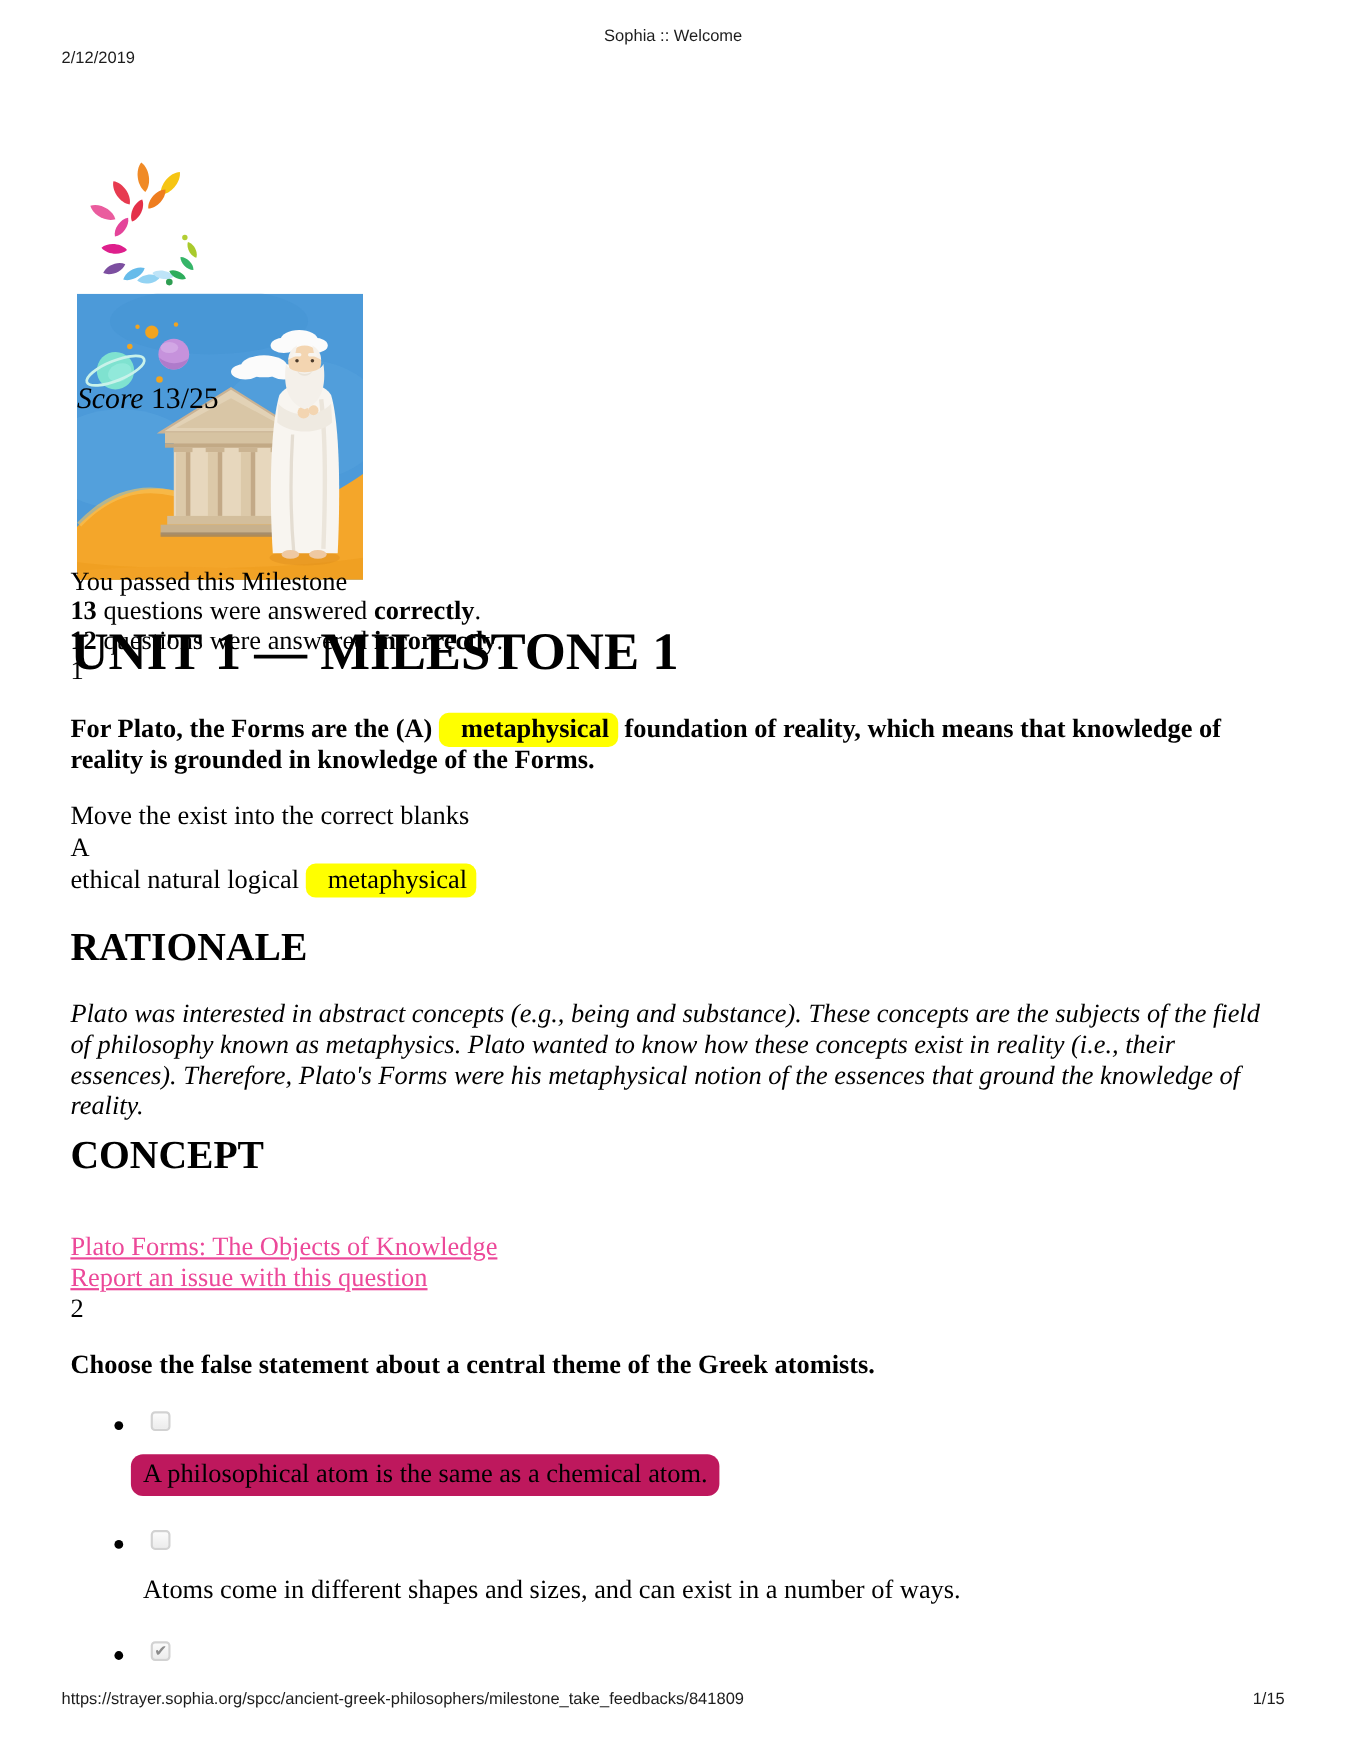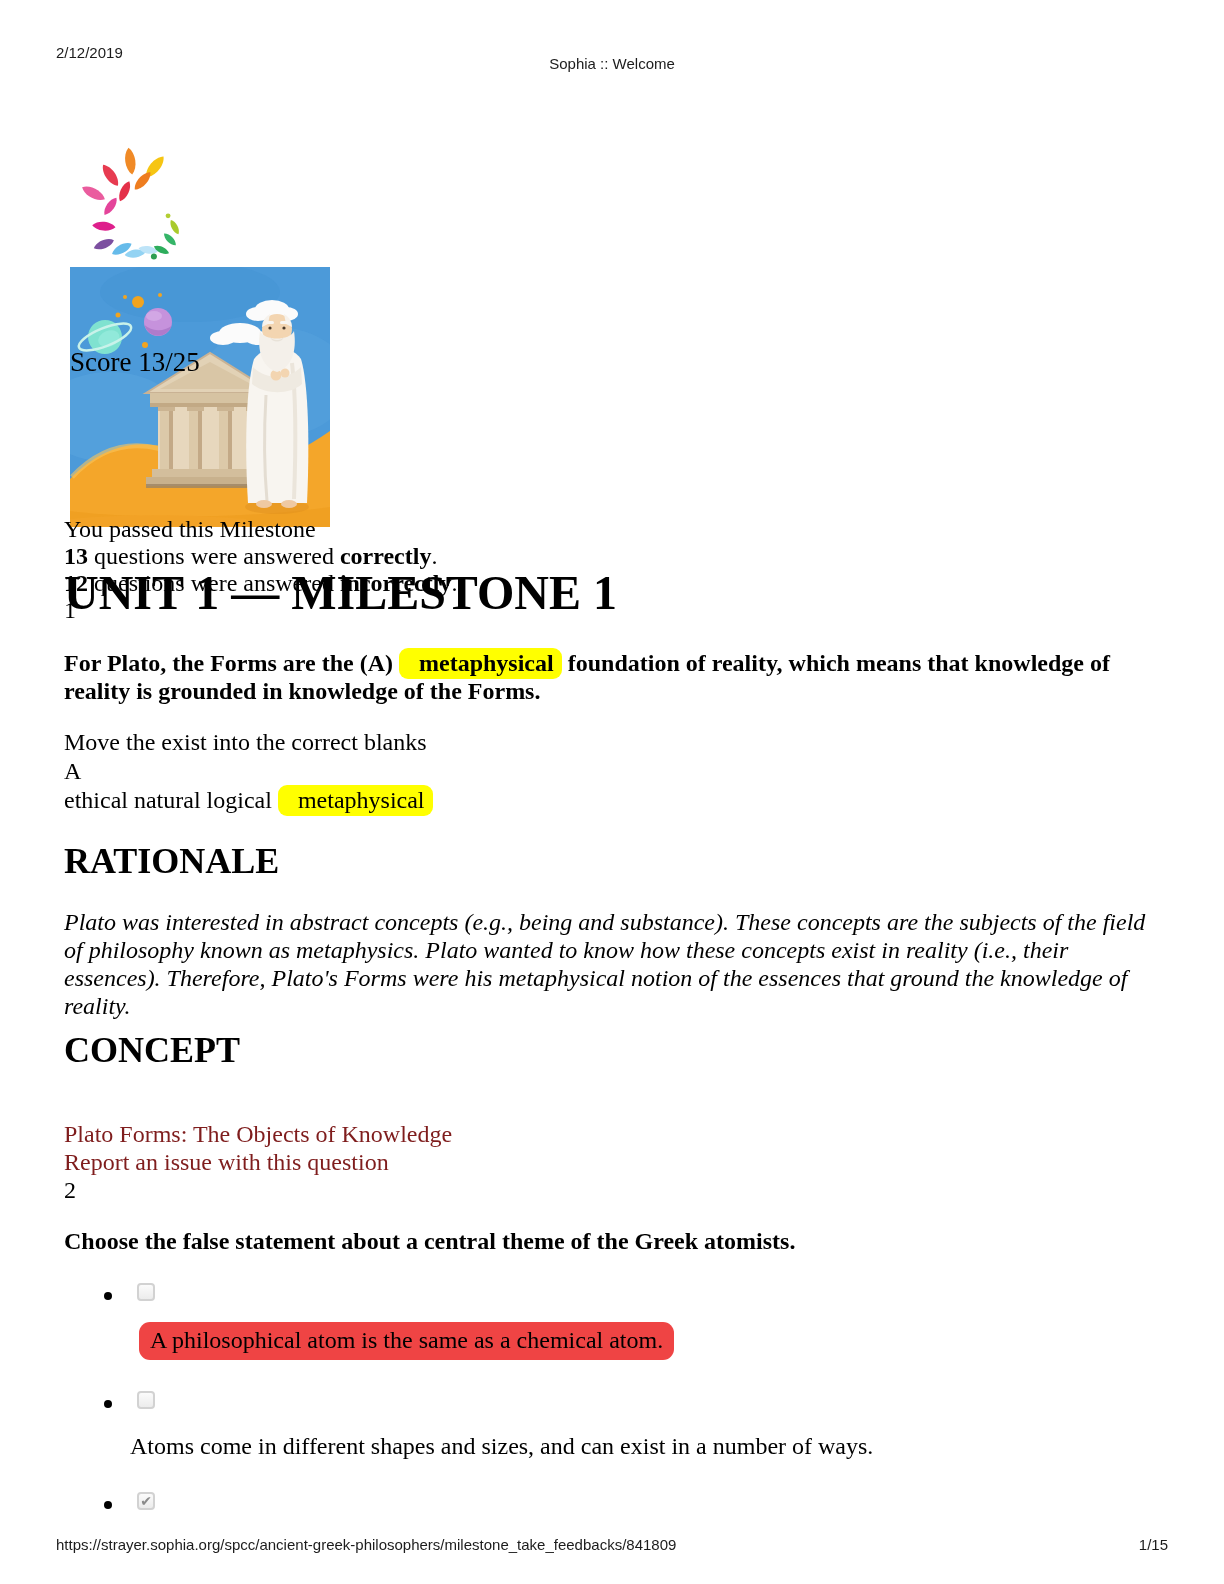--- a/index.html
+++ b/index.html
@@ -1,45 +1,45 @@
 <!DOCTYPE html>
 <html><head>
 <meta charset="utf-8">
 <style>
   html,body{margin:0;padding:0;background:#ffffff;}
   .page{position:relative;width:1224px;height:1584px;background:#ffffff;color:#000;
         font-family:"Liberation Serif",serif;overflow:hidden;}
   
   .print-meta{position:absolute;font-family:"Liberation Sans",sans-serif;font-size:15px;color:#1c1c1c;}
   .ph-date{left:56px;top:24px;margin-top:20px;}
-  .ph-title{left:50%;top:24px;transform:translateX(-50%);margin-top:31px;}
+  .ph-title{left:50%;top:24px;transform:translateX(-50%);}
   .pf-url{left:56px;top:1536px;}
   .pf-page{right:56px;top:1536px;}
   
   .logo{position:absolute;left:68px;top:146px;}
   .illustration{position:absolute;left:70px;top:267px;width:260px;height:260px;}
   .score-overlay{position:absolute;left:0px;top:80px;font-size:27px;color:#000;white-space:nowrap;}
-  .score-word{}
+  .score-word{font-style:italic;}
   
   .results{position:absolute;left:64px;top:516px;font-size:24px;line-height:27px;}
   .milestone-title{position:absolute;left:64px;top:567px;margin:0;font-size:48px;line-height:52px;
                    font-weight:bold;white-space:nowrap;}
   .bold-text{font-weight:bold;}
   .q1-stem{position:absolute;left:64px;top:649px;width:1100px;font-size:24px;line-height:28px;}
   .q1-terms{position:absolute;left:64px;top:728px;font-size:24px;line-height:29px;}
   .h2{position:absolute;left:64px;margin:0;font-size:36px;line-height:40px;font-weight:bold;}
   .rationale-h{top:841px;}
   .concept-h{top:1030px;}
   .para{position:absolute;left:64px;top:908px;width:1100px;font-size:24px;line-height:28px;font-style:italic;}
   .links-block{position:absolute;left:64px;top:1120px;font-size:24px;line-height:28px;}
-  .link{color:#7f1d1d;cursor:pointer;}
+  .link{color:#ec4899;text-decoration:underline;cursor:pointer;}
   .q2-stem{position:absolute;left:64px;top:1227px;width:1100px;font-size:24px;line-height:28px;}
   
   .hl{background:#FFFF00;border-radius:9px;padding:2px 8px 3px 20px;}
-  .hl-block{background:#ef4444;border-radius:11px;padding:4px 11px 6px 11px;display:inline-block;margin-left:20px;}
+  .hl-block{background:#be185d;border-radius:11px;padding:4px 11px 6px 11px;display:inline-block;}
   
   .opt-row{position:absolute;left:104px;display:flex;align-items:flex-start;}
   .bullet{width:8px;height:8px;border-radius:50%;background:#000;margin-top:9px;}
   .checkbox{box-sizing:border-box;width:18px;height:18px;margin-left:25px;border:2px solid #d2d2d2;
             border-radius:4px;background:linear-gradient(#fbfbfb,#ececec);display:flex;
             align-items:center;justify-content:center;}
   .check{font-family:"DejaVu Sans",sans-serif;font-size:14px;font-weight:bold;color:#8b8b8b;line-height:1;}
   .opt-text{position:absolute;font-size:24px;line-height:28px;white-space:nowrap;}
 </style>
 </head>

